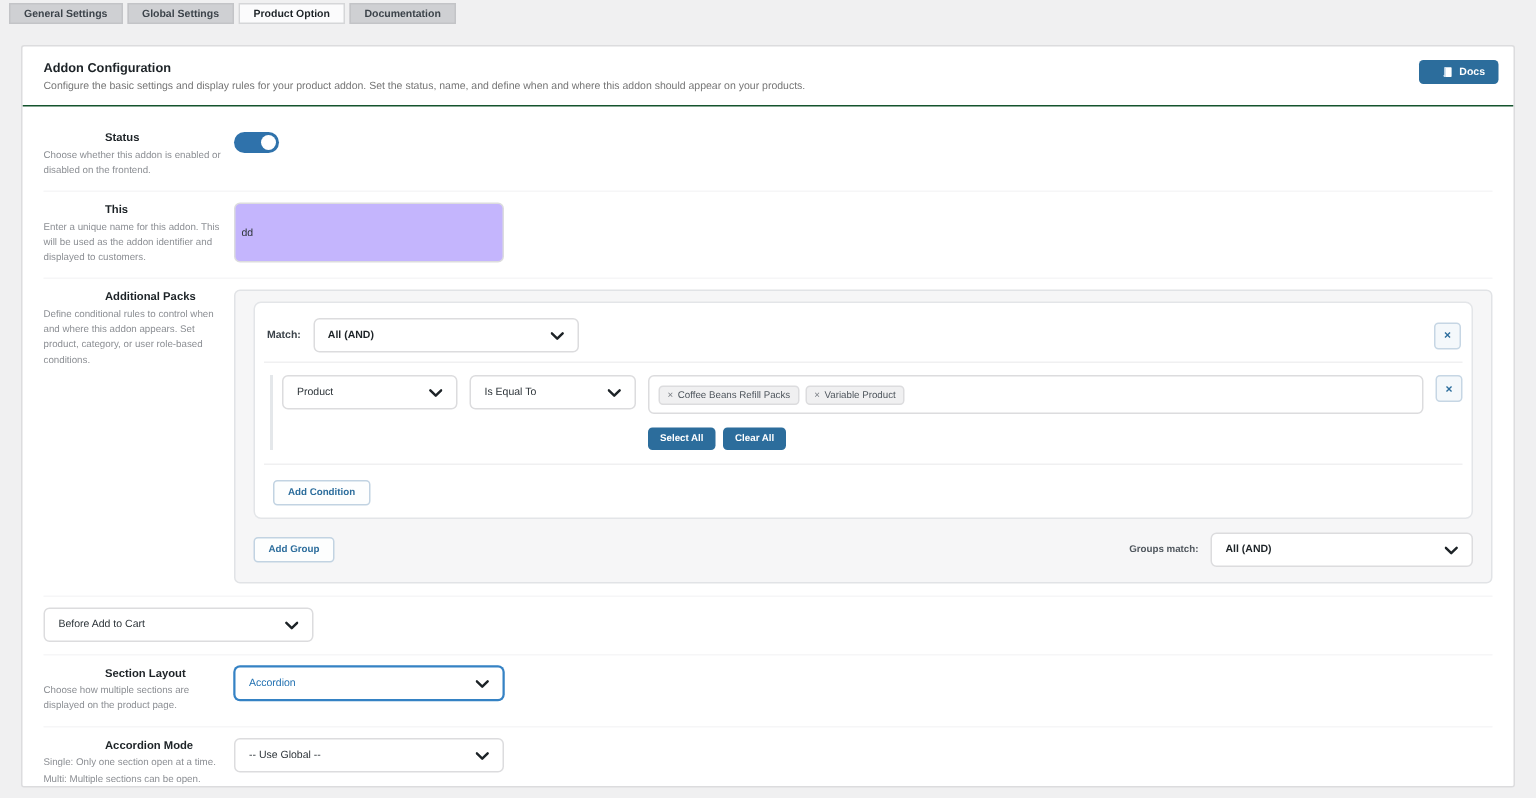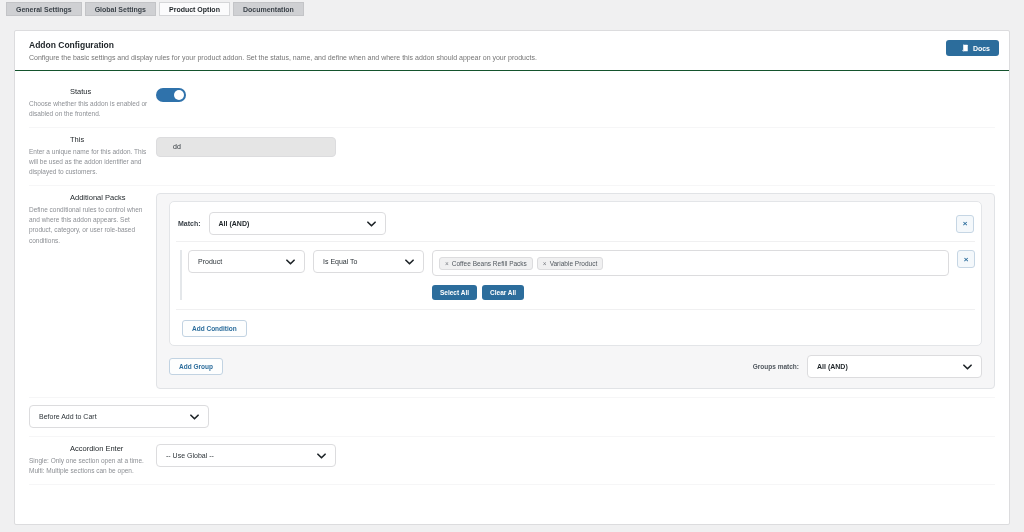--- a/index.html
+++ b/index.html
@@ -28,29 +28,29 @@
   .title { font-size:8.5px; font-weight:700; color:#1d2327; margin-bottom:4px; }
   .subtitle { font-size:7px; color:#757575; }
   .docs-btn {
     position:absolute; right:10px; top:9px; background:#2c6d9c; color:#fff;
     font-size:7px; font-weight:600; padding:4px 9px; border-radius:3px;
     display:flex; gap:4px; align-items:center; border:none; cursor:pointer;
   }
   .content { padding:9px 14px 4px; }
   .field-row { display:flex; padding:7px 0 8px; border-bottom:1px solid #f6f6f7; }
   .label-col { width:127px; flex:0 0 127px; padding-right:8px; }
-  .f-label { font-size:7.5px; font-weight:400; color:#1d2327; margin-bottom:3px;padding-left:41px; }
+  .f-label { font-size:7.5px; font-weight:700; color:#1d2327; margin-bottom:3px;padding-left:41px; }
   .f-desc { font-size:6.5px; color:#8c8f94; line-height:1.55; max-width:120px; }
   .field-col { flex:1; min-width:0; }
   
   .toggle { width:30px; height:14px; border-radius:8px; background:#2f72ab; position:relative; cursor:pointer; margin-top:1px; }
   .toggle .knob { position:absolute; right:2px; top:2px; width:10px; height:10px; border-radius:50%; background:#fff; }
   .text-input {
-    width:180px; height:20px; border:1px solid #dcdcde; border-radius:4px;
-    font-size:7px; padding:0 16px; color:#2c3338; background:#e5e5e5;
+    width:180px; height:40px; border:1px solid #dcdcde; border-radius:4px;
+    font-size:7px; padding:0 4px; color:#2c3338; background:#c4b5fd;
     font-family:"Liberation Sans", sans-serif;
   }
   .select {
     height:23px; border:1px solid #dcdcde; border-radius:4px; background:#fff;
     display:flex; align-items:center; justify-content:space-between;
     padding:0 9px; font-size:7px; color:#2c3338; cursor:pointer;
   }
   .select.std { width:180px; }
   .select.focus { border-color:#3582c4; box-shadow:0 0 0 0.5px #3582c4; }
   .select.focus .val { color:#2271b1; }
@@ -241,24 +241,40 @@
           <span class="val">Before Add to Cart</span>
           <span class="chev">
             <svg width="9" height="6" viewBox="0 0 10 6">
                 <path d="M1 1l4 4 4-4" stroke="#1d2327" stroke-width="1.8" fill="none" stroke-linecap="round" stroke-linejoin="round"></path>
               </svg>
           </span>
         </div>
       </div>
     </div>
 
-
-    <div class="field-row">
-      <div class="label-col">
-        <div class="f-label">Accordion Enter</div>
+    <div class="field-row">
+      <div class="label-col">
+        <div class="f-label">Section Layout</div>
+        <div class="f-desc">Choose how multiple sections are displayed on the product page.</div>
+      </div>
+      <div class="field-col">
+        <div class="select std focus">
+          <span class="val">Accordion</span>
+          <span class="chev">
+            <svg width="9" height="6" viewBox="0 0 10 6">
+                <path d="M1 1l4 4 4-4" stroke="#1d2327" stroke-width="1.8" fill="none" stroke-linecap="round" stroke-linejoin="round"></path>
+              </svg>
+          </span>
+        </div>
+      </div>
+    </div>
+
+    <div class="field-row">
+      <div class="label-col">
+        <div class="f-label">Accordion Mode</div>
         <div class="f-desc">Single: Only one section open at a time. Multi: Multiple sections can be open.</div>
       </div>
       <div class="field-col">
         <div class="select std">
           <span class="val">-- Use Global --</span>
           <span class="chev">
             <svg width="9" height="6" viewBox="0 0 10 6">
                 <path d="M1 1l4 4 4-4" stroke="#1d2327" stroke-width="1.8" fill="none" stroke-linecap="round" stroke-linejoin="round"></path>
               </svg>
           </span>

